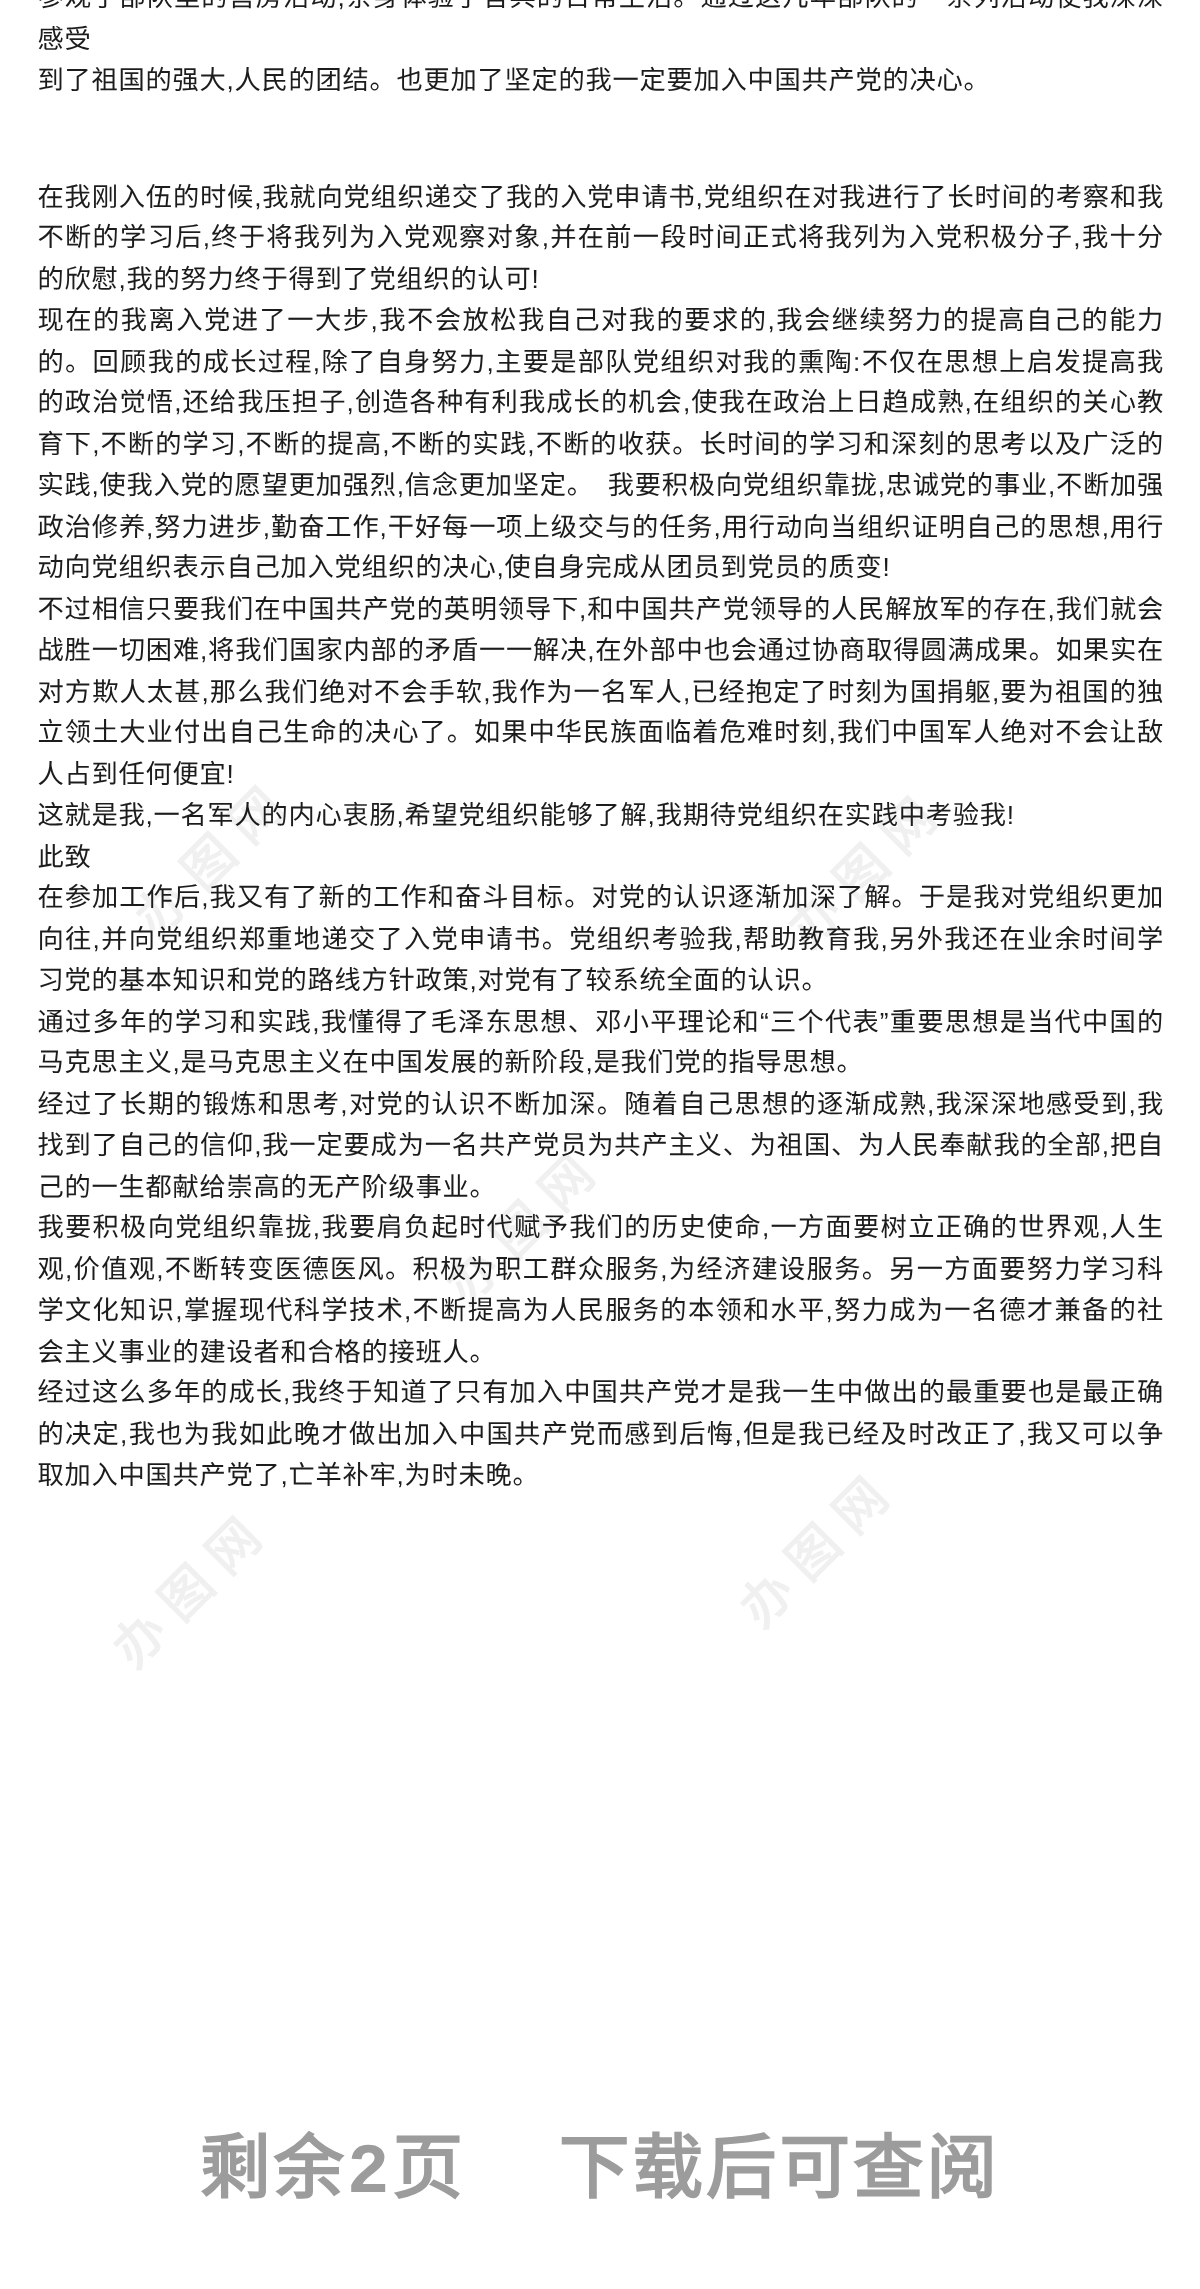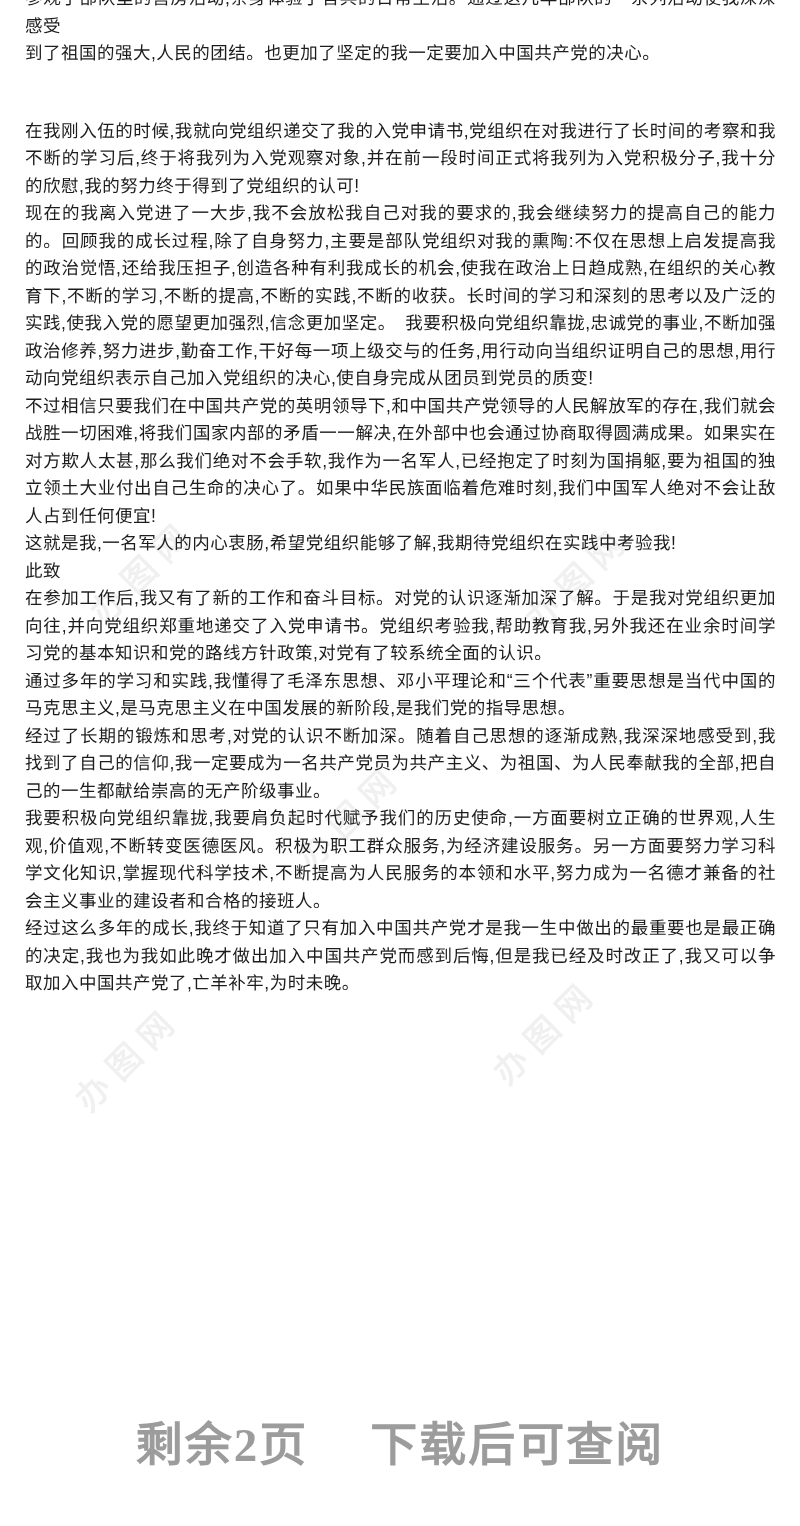--- a/index.html
+++ b/index.html
@@ -44,21 +44,21 @@
   .wm2 { left: 510px; top: 552px; }
   .wm3 { left: 282px; top: 790px; }
   .wm4 { left: 60px;  top: 1032px; }
   .wm5 { left: 478px; top: 1005px; }
   .footer-banner {
     position: absolute;
     left: 0;
     right: 0;
     top: 1406px;
     text-align: center;
-    font-family: Liberation Serif, serif;
+    font-family: Liberation Mono, monospace;
     font-weight: bold;
     font-size: 47px;
     color: #9c9c9c;
     letter-spacing: 2px;
   }
   .footer-banner .part-left { margin-right: 62px; }
 </style>
 </head>
 <body>
 

